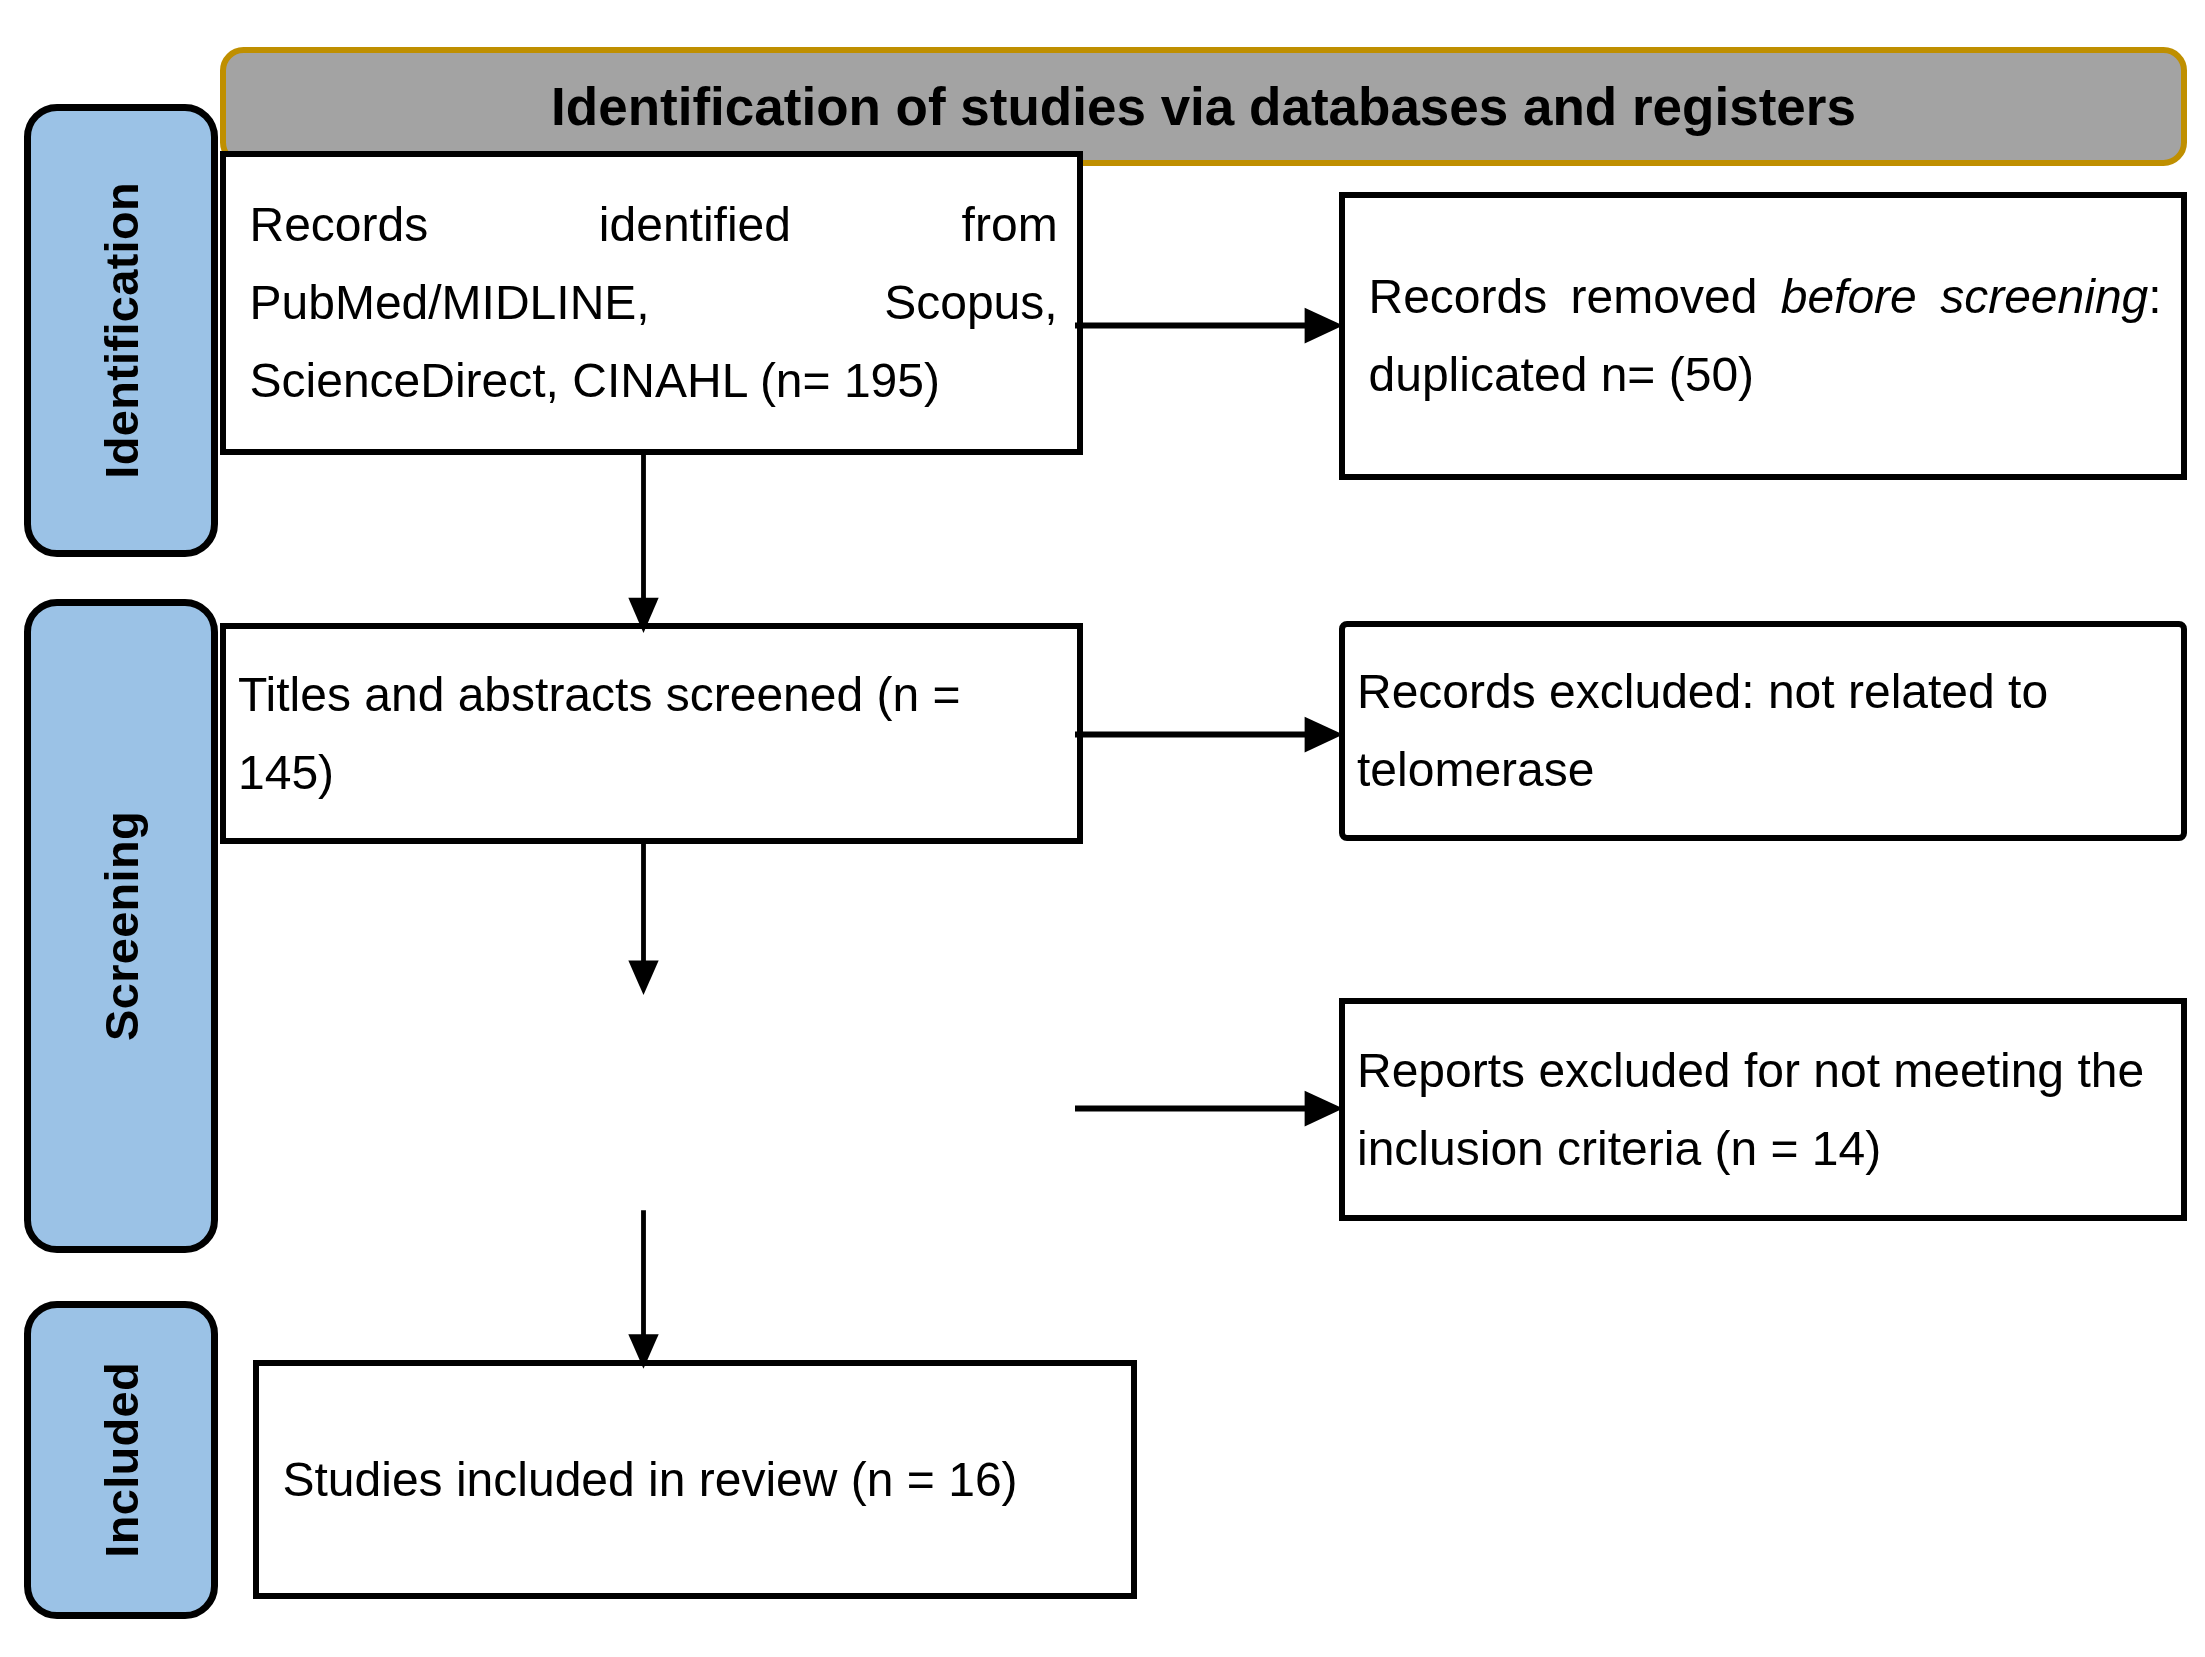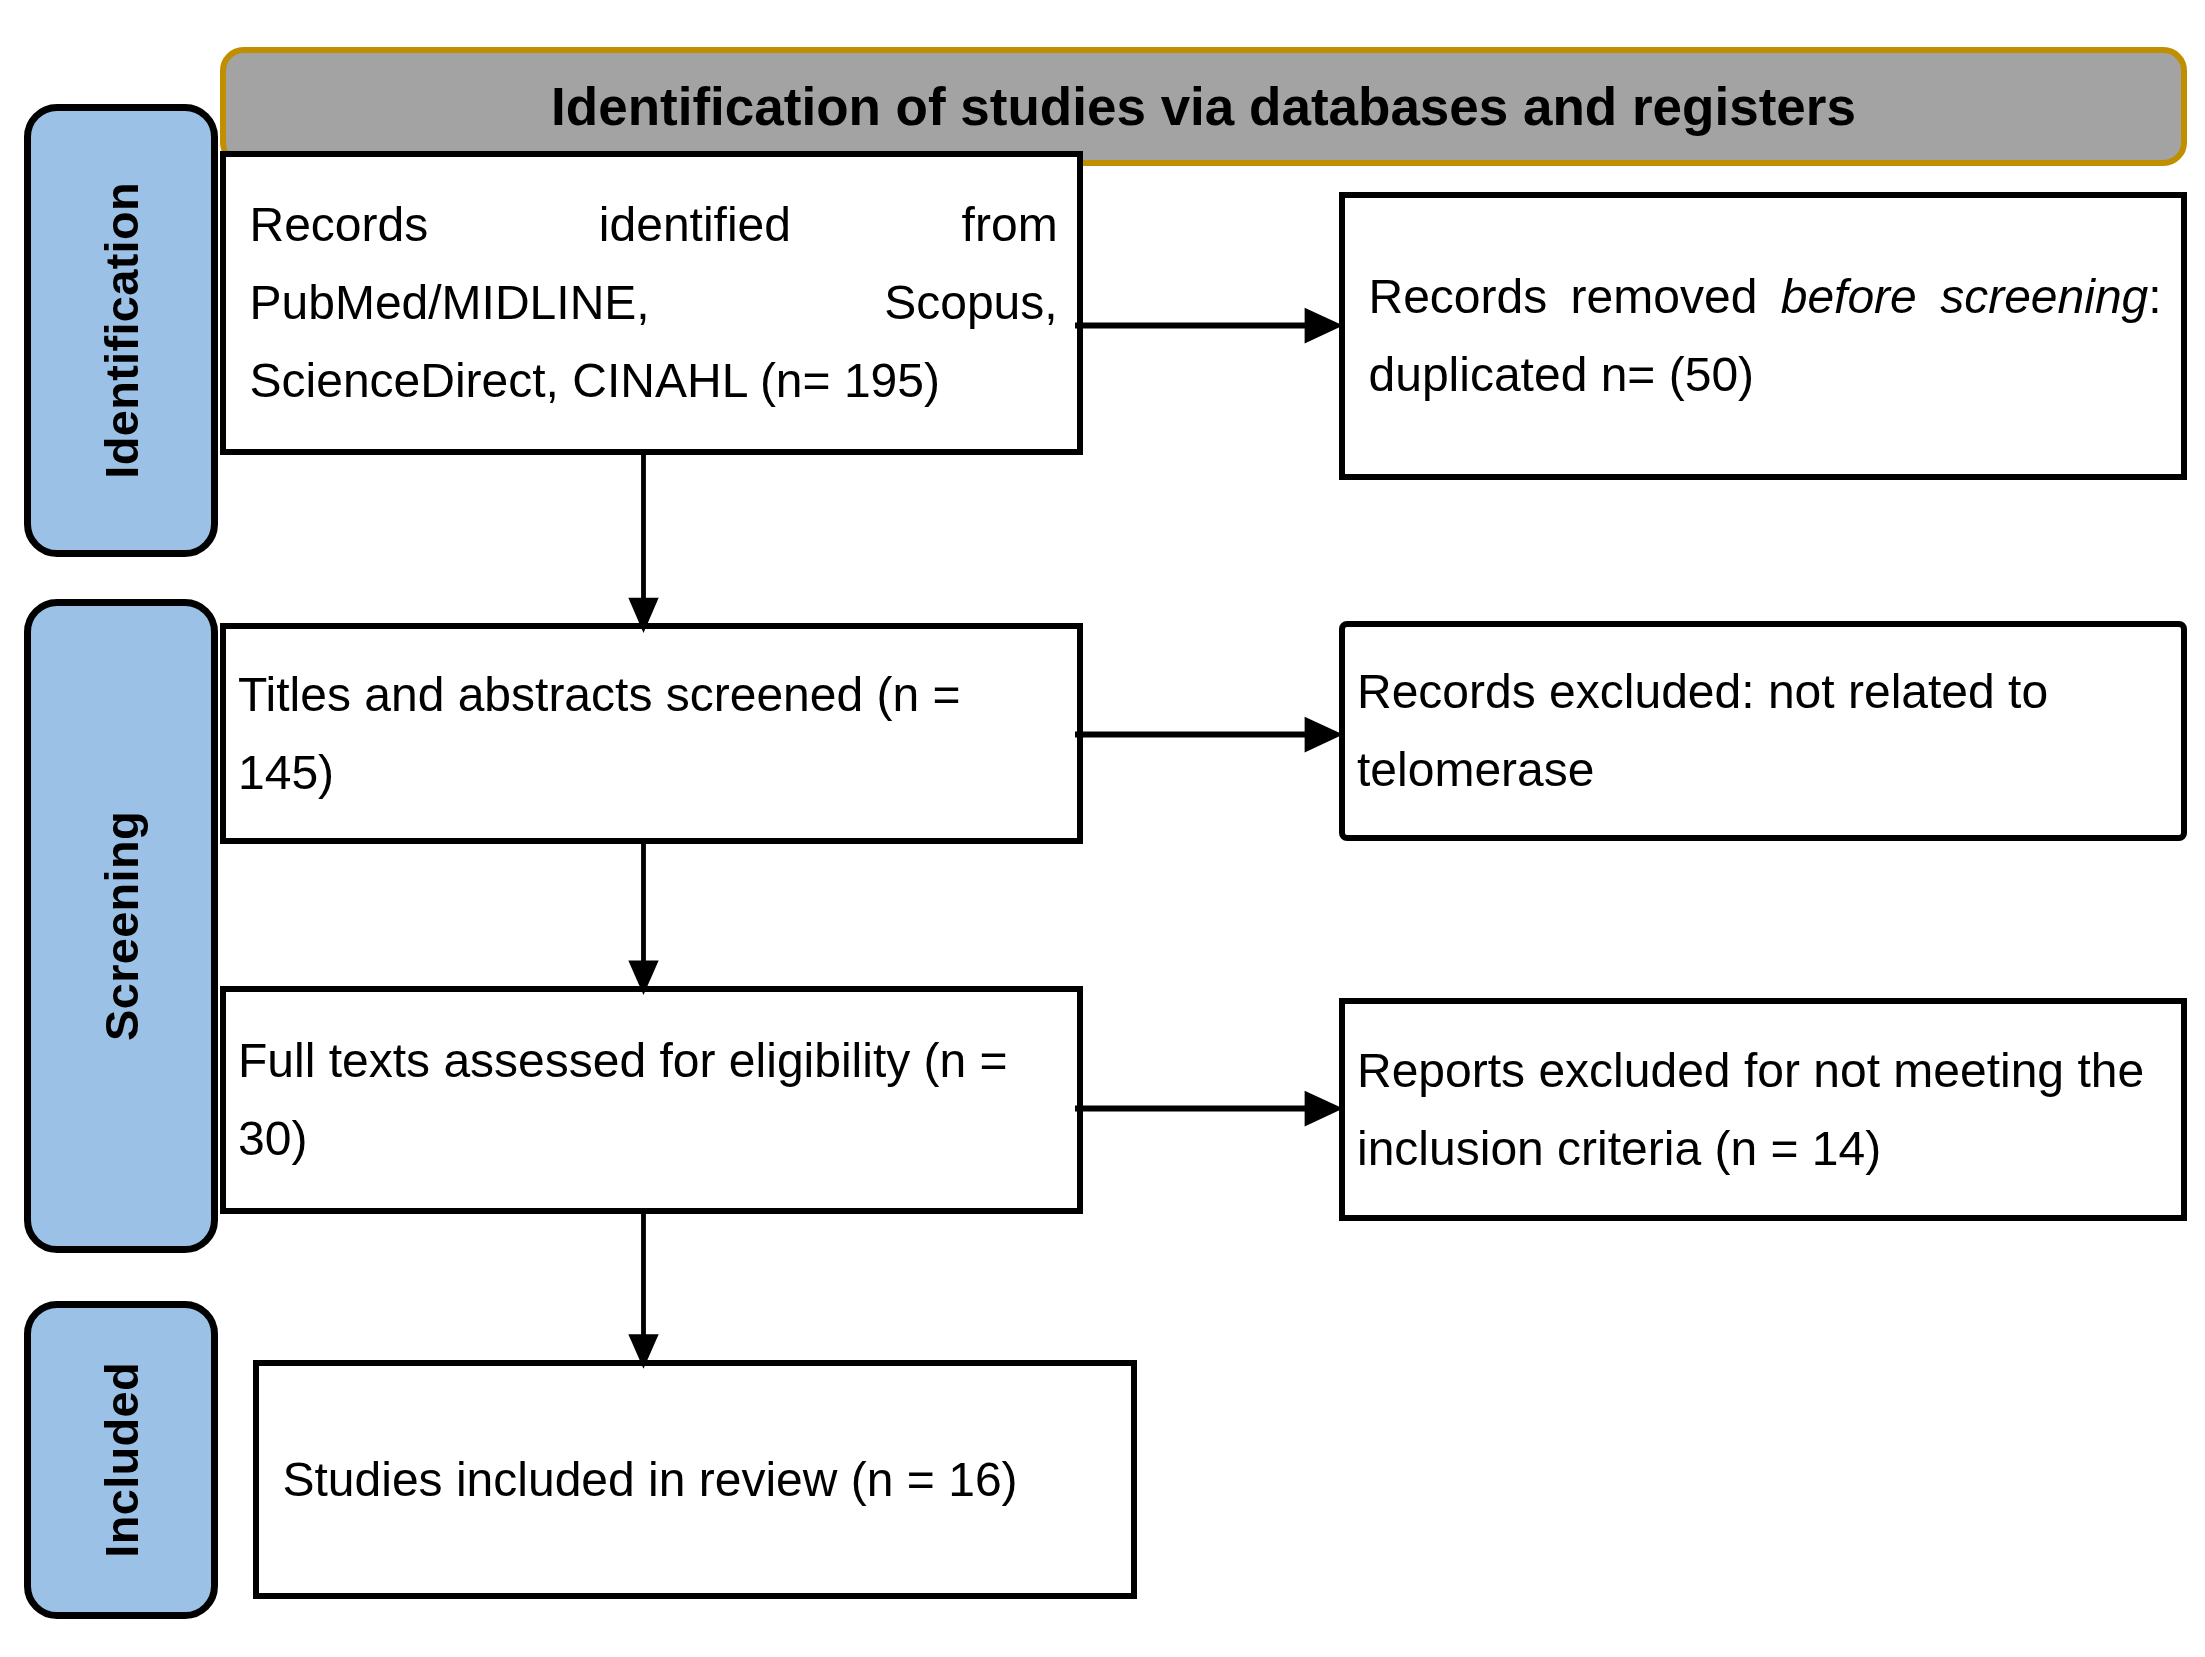--- a/index.html
+++ b/index.html
@@ -142,23 +142,20 @@
   </div>
 
   <div class="flow-box" id="box-identified">
     <span class="box-text justify">Records identified from PubMed/MIDLINE, Scopus, ScienceDirect, CINAHL (n= 195)</span>
   </div>
 
   <div class="flow-box" id="box-screened">
     <span class="box-text left">Titles and abstracts screened (n = 145)</span>
   </div>
 
-  <div class="flow-box" id="box-fulltext">
-    <span class="box-text left">Full texts assessed for eligibility (n = 30)</span>
-  </div>
 
   <div class="flow-box" id="box-included">
     <span class="box-text justify"> Studies included in review (n = 16)</span>
   </div>
 
   <div class="flow-box" id="box-removed">
     <span class="box-text justify"><span>Records removed </span><span class="ital">before screening</span><span>: duplicated n= (50)</span></span>
   </div>
 
   <div class="flow-box" id="box-excluded">

